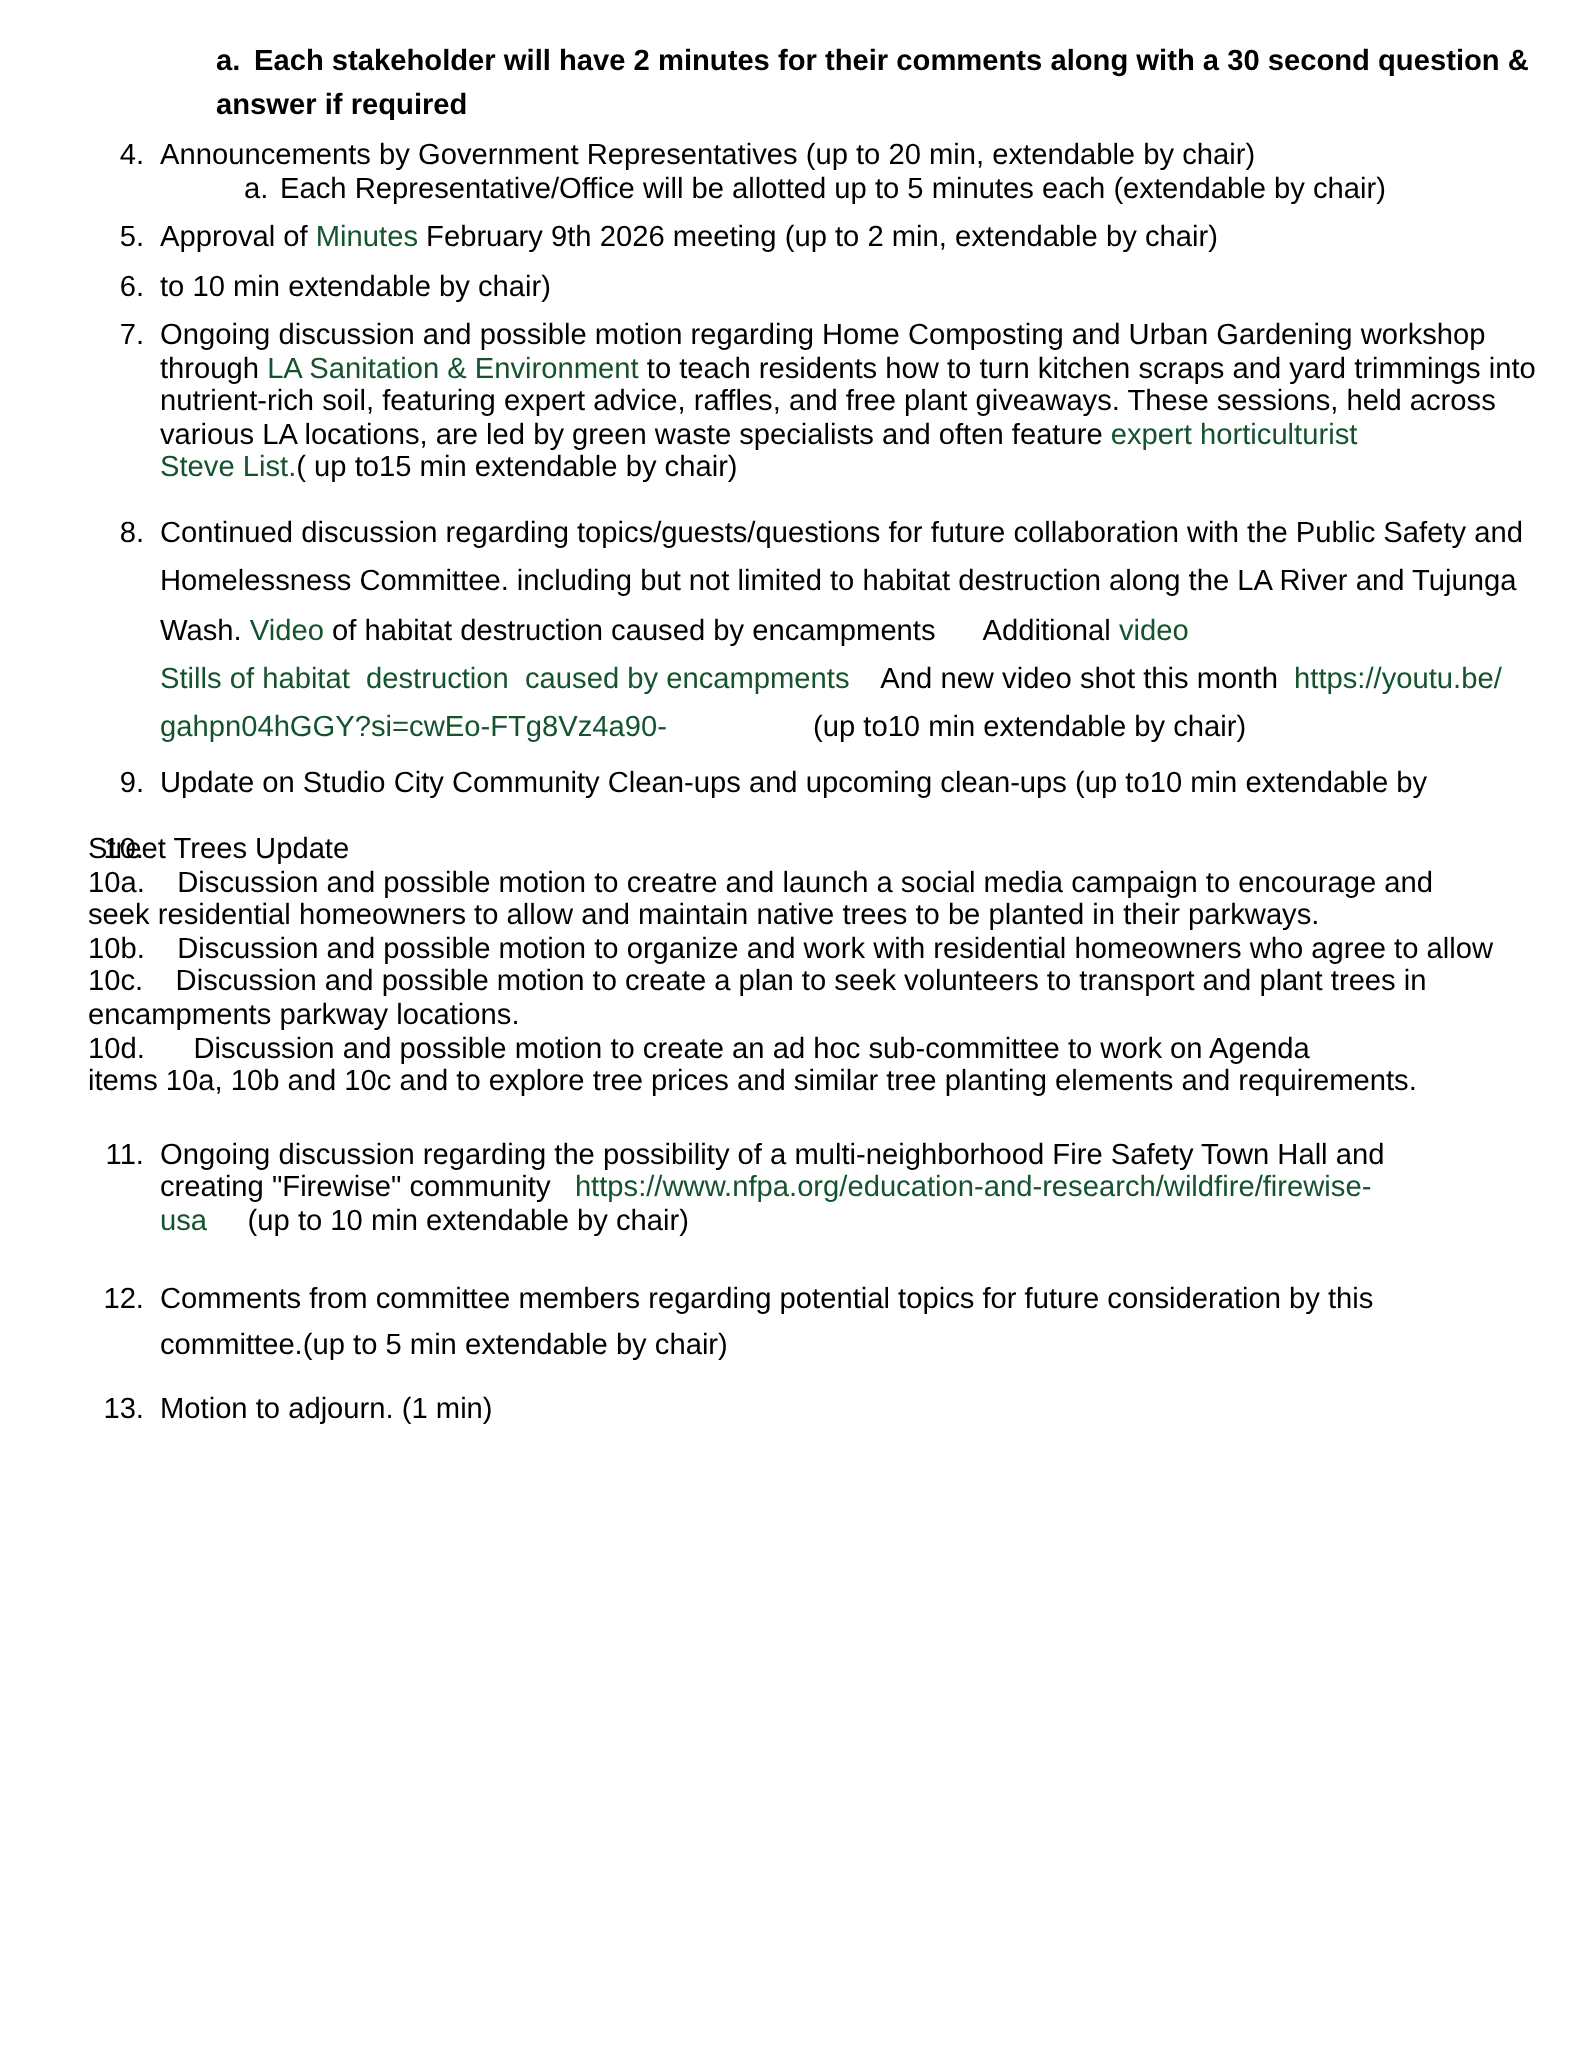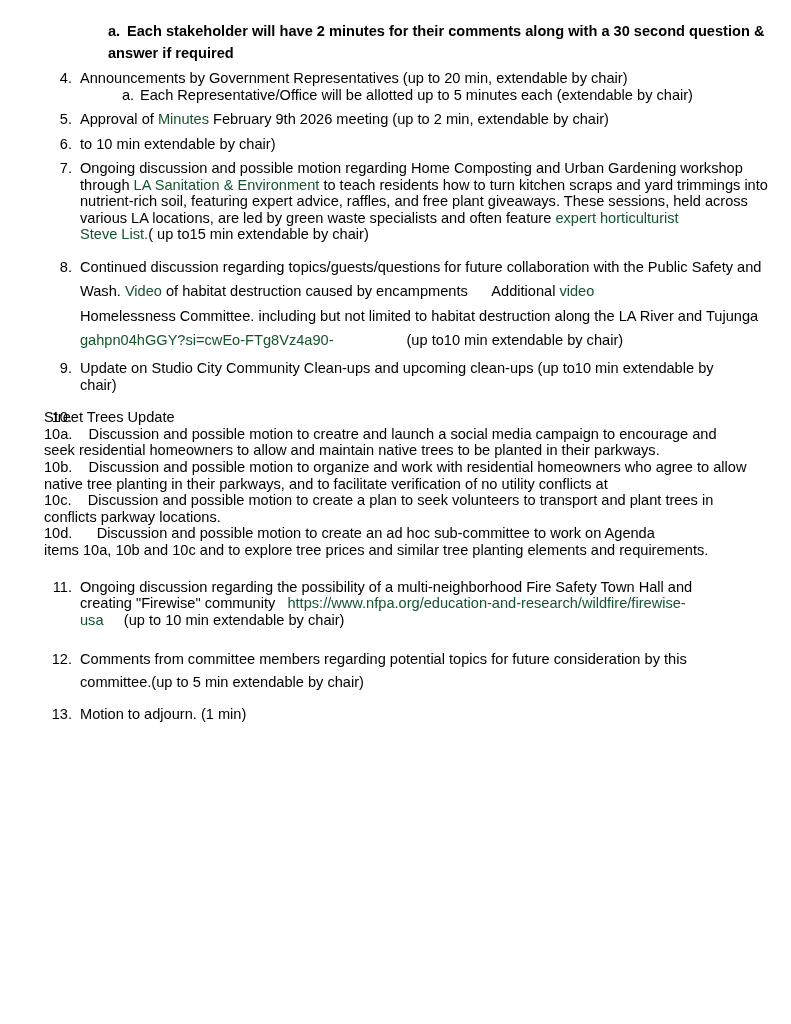--- a/index.html
+++ b/index.html
@@ -61,40 +61,39 @@
     <span class="line">Ongoing discussion and possible motion regarding Home Composting and Urban Gardening workshop</span>
     <span class="line"><span>through </span><a class="lnk">LA Sanitation &amp; Environment</a><span> to teach residents how to turn kitchen scraps and yard trimmings into</span></span>
     <span class="line">nutrient-rich soil, featuring expert advice, raffles, and free plant giveaways. These sessions, held across</span>
     <span class="line"><span>various LA locations, are led by green waste specialists and often feature </span><a class="lnk">expert horticulturist</a></span>
     <span class="line"><a class="lnk">Steve List.</a><span>( up to15 min extendable by chair)</span></span>
   </div>
 
   <div class="item lh243 mt-i8">
     <span class="num">8.</span>
     <span class="line">Continued discussion regarding topics/guests/questions for future collaboration with the Public Safety and</span>
+    <span class="line">Homelessness Committee. including but not limited to habitat destruction along the LA River and Tujunga</span>
     <span class="line"><span>Wash. </span><a class="lnk">Video</a><span> of habitat destruction caused by encampments      Additional </span><a class="lnk">video</a></span>
-    <span class="line">Homelessness Committee. including but not limited to habitat destruction along the LA River and Tujunga</span>
+    <span class="line"><a class="lnk">Stills of habitat  destruction  caused by encampments</a><span>    And new video shot this month  </span><a class="lnk">https://youtu.be/</a></span>
     <span class="line"><a class="lnk">gahpn04hGGY?si=cwEo-FTg8Vz4a90-</a><span>                  (up to10 min extendable by chair)</span></span>
   </div>
 
   <div class="item lh165 mt-i9">
     <span class="num">9.</span>
     <span class="line">Update on Studio City Community Clean-ups and upcoming clean-ups (up to10 min extendable by</span>
-    <span class="line">chair)</span>
   </div>
 
   <div class="item lh166 mt-i10">
     <span class="num">10.</span>
     <span class="line">Street Trees Update</span>
     <span class="line">10a.    Discussion and possible motion to creatre and launch a social media campaign to encourage and</span>
     <span class="line">seek residential homeowners to allow and maintain native trees to be planted in their parkways.</span>
     <span class="line">10b.    Discussion and possible motion to organize and work with residential homeowners who agree to allow</span>
-    <span class="line">native tree planting in their parkways, and to facilitate verification of no utility conflicts at</span>
     <span class="line">10c.    Discussion and possible motion to create a plan to seek volunteers to transport and plant trees in</span>
-    <span class="line">conflicts parkway locations.</span>
+    <span class="line">encampments parkway locations.</span>
     <span class="line">10d.      Discussion and possible motion to create an ad hoc sub-committee to work on Agenda</span>
     <span class="line">items 10a, 10b and 10c and to explore tree prices and similar tree planting elements and requirements.</span>
   </div>
 
   <div class="item lh166 mt-i11">
     <span class="num">11.</span>
     <span class="line">Ongoing discussion regarding the possibility of a multi-neighborhood Fire Safety Town Hall and</span>
     <span class="line"><span>creating "Firewise" community   </span><a class="lnk">https://www.nfpa.org/education-and-research/wildfire/firewise-</a></span>
     <span class="line"><a class="lnk">usa</a><span>     (up to 10 min extendable by chair)</span></span>
   </div>

